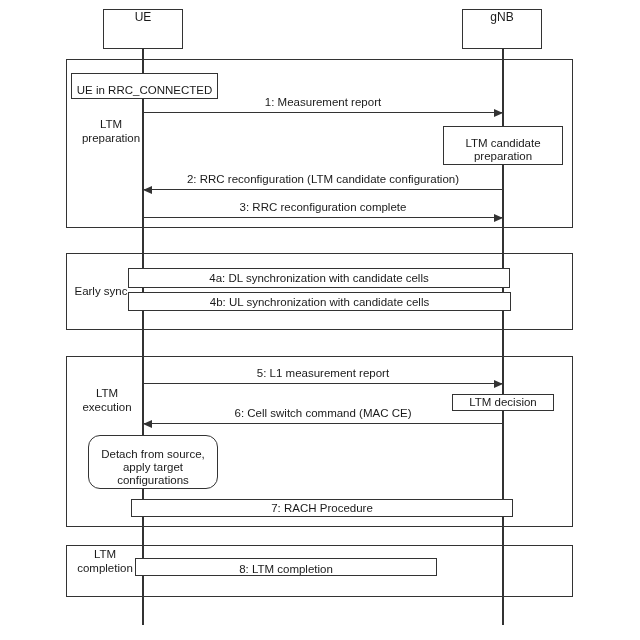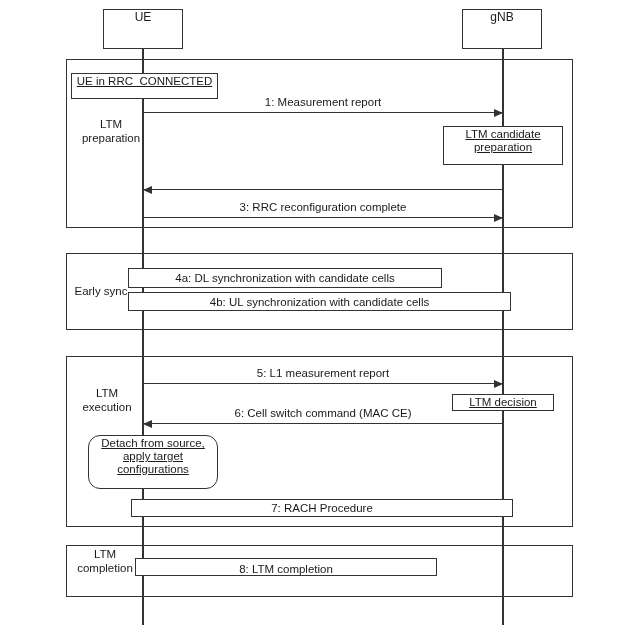--- a/index.html
+++ b/index.html
@@ -24,22 +24,22 @@
     border:1.5px solid var(--line); background:transparent; z-index:1;
   }
   .phase-label {
     position:absolute; text-align:center; font-size:11.5px; line-height:14px;
     z-index:5; color:#1a1a1a;
   }
 
   .note {
     position:absolute; box-sizing:border-box;
     border:1.5px solid var(--line); background:var(--fill);
-    display:flex; align-items:flex-start; justify-content:center; text-align:center;
-    font-size:11.5px; line-height:13px; z-index:4; padding:1px 3px;text-decoration:underline;
+    display:flex; align-items:flex-end; justify-content:center; text-align:center;
+    font-size:11.5px; line-height:13px; z-index:4; padding:1px 3px;
   }
 
   .span-box {
     position:absolute; box-sizing:border-box;
     border:1.5px solid var(--line); background:var(--fill);
     display:flex; align-items:center; justify-content:center; text-align:center;
     font-size:11.5px; z-index:4;
   }
 
   .mline { position:absolute; height:0; border-top:1.5px solid var(--line); z-index:3; }
@@ -84,32 +84,33 @@
   <div class="phase-label" style="left:68px;top:547px;width:74px;">LTM completion</div>
 
   <div class="mlabel" style="top:96px;">1: Measurement report</div>
   <div class="mline" style="left:143px;top:112px;width:360px;"></div>
   <div class="ahead-r" style="left:494px;top:109px;"></div>
 
   <div class="note" style="left:443px;top:126px;width:120px;height:39px;">
     <span>LTM candidate preparation</span>
   </div>
 
+  <div class="mlabel" style="top:173px;">2: RRC reconfiguration (LTM candidate configuration)</div>
   <div class="mline" style="left:143px;top:189px;width:360px;"></div>
   <div class="ahead-l" style="left:143px;top:186px;"></div>
 
   <div class="mlabel" style="top:201px;">3: RRC reconfiguration complete</div>
   <div class="mline" style="left:143px;top:217px;width:360px;"></div>
   <div class="ahead-r" style="left:494px;top:214px;"></div>
 
   <div class="note" style="left:71px;top:73px;width:147px;height:26px;">
     <span>UE in RRC_CONNECTED</span>
   </div>
 
-  <div class="span-box" style="left:128px;top:268px;width:314px;height:20px;">
+  <div class="span-box" style="left:128px;top:268px;width:382px;height:20px;">
     <span>4a: DL synchronization with candidate cells</span>
   </div>
   <div class="span-box" style="left:128px;top:292px;width:383px;height:19px;">
     <span>4b: UL synchronization with candidate cells</span>
   </div>
 
   <div class="mlabel" style="top:367px;">5: L1 measurement report</div>
   <div class="mline" style="left:143px;top:383px;width:360px;"></div>
   <div class="ahead-r" style="left:494px;top:380px;"></div>
 

